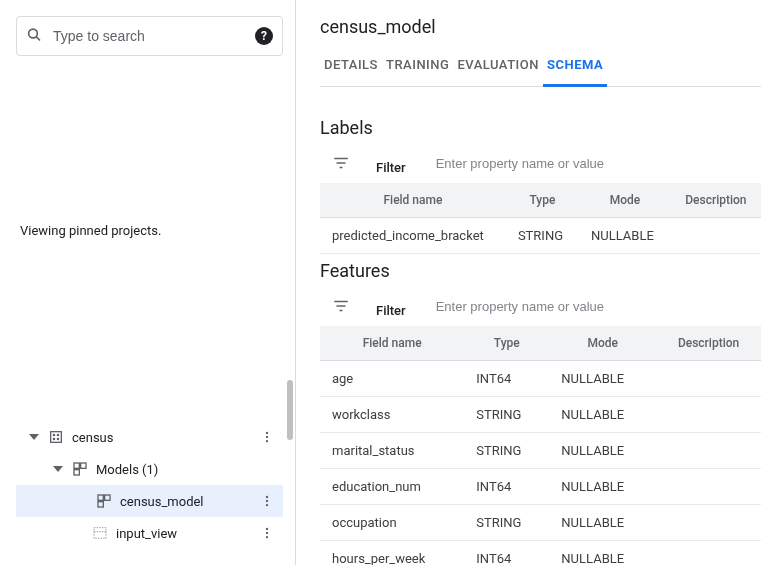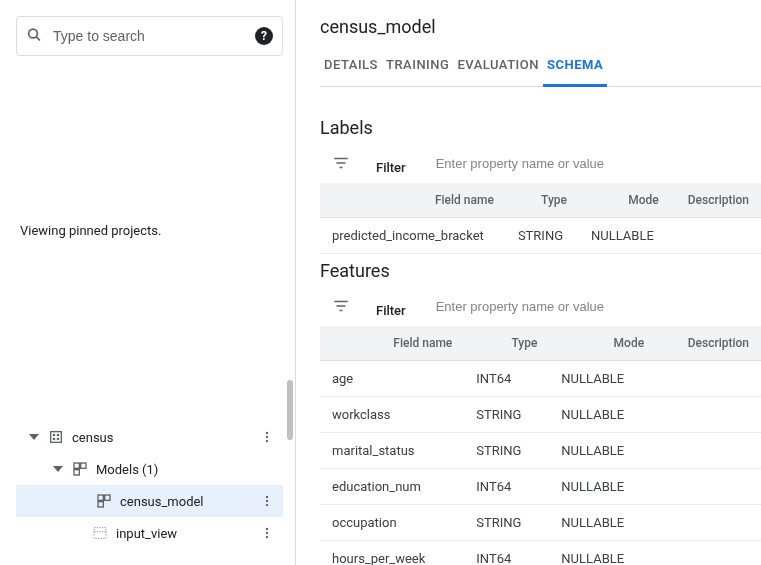--- a/index.html
+++ b/index.html
@@ -29,21 +29,21 @@
 .tab { font-size: 13px; font-weight: 500; color: #5f6368; padding: 0 4px 12px 4px; cursor: pointer; letter-spacing: 0.5px; border-bottom: 3px solid transparent; margin-bottom: -1px; }
 .tab.active { color: #1a73e8; border-bottom-color: #1a73e8; font-weight: bold; }
 .section-title { font-size: 18px; font-weight: 400; margin-bottom: 14px; margin-top: 6px; }
 .filter-row { display: flex; align-items: flex-end; gap: 26px; margin-bottom: 8px; padding-left: 12px; }
 .filter-icon { color: #5f6368; cursor: pointer; }
 .filter-label { font-size: 13px; font-weight: 500; color: #202124; }
 .filter-input { border: none; outline: none; font-size: 13px; color: #5f6368; padding: 4px; flex: 1; }
 .filter-input::placeholder { color: #80868b; }
 table { width: 100%; border-collapse: collapse; }
 thead tr { background: #f1f3f4; }
-th { font-size: 12px; font-weight: 500; color: #5f6368; text-align: right; padding: 10px 12px; border-bottom: 1px solid #dadce0; }
+th { font-size: 12px; font-weight: 500; color: #5f6368; text-align: center; padding: 10px 12px; border-bottom: 1px solid #dadce0; }
 td { font-size: 13px; color: #3c4043; padding: 10px 12px; border-bottom: 1px solid #e8eaed; }
 .section-gap { height: 18px; }
 .scroll-track { position: absolute; right: 2px; top: 380px; width: 6px; height: 60px; background: #c0c0c0; border-radius: 3px; }
 </style>
 </head>
 <body>
 
 <div class="sidebar">
   <div class="search-wrap">
     <span class="search-icon">

